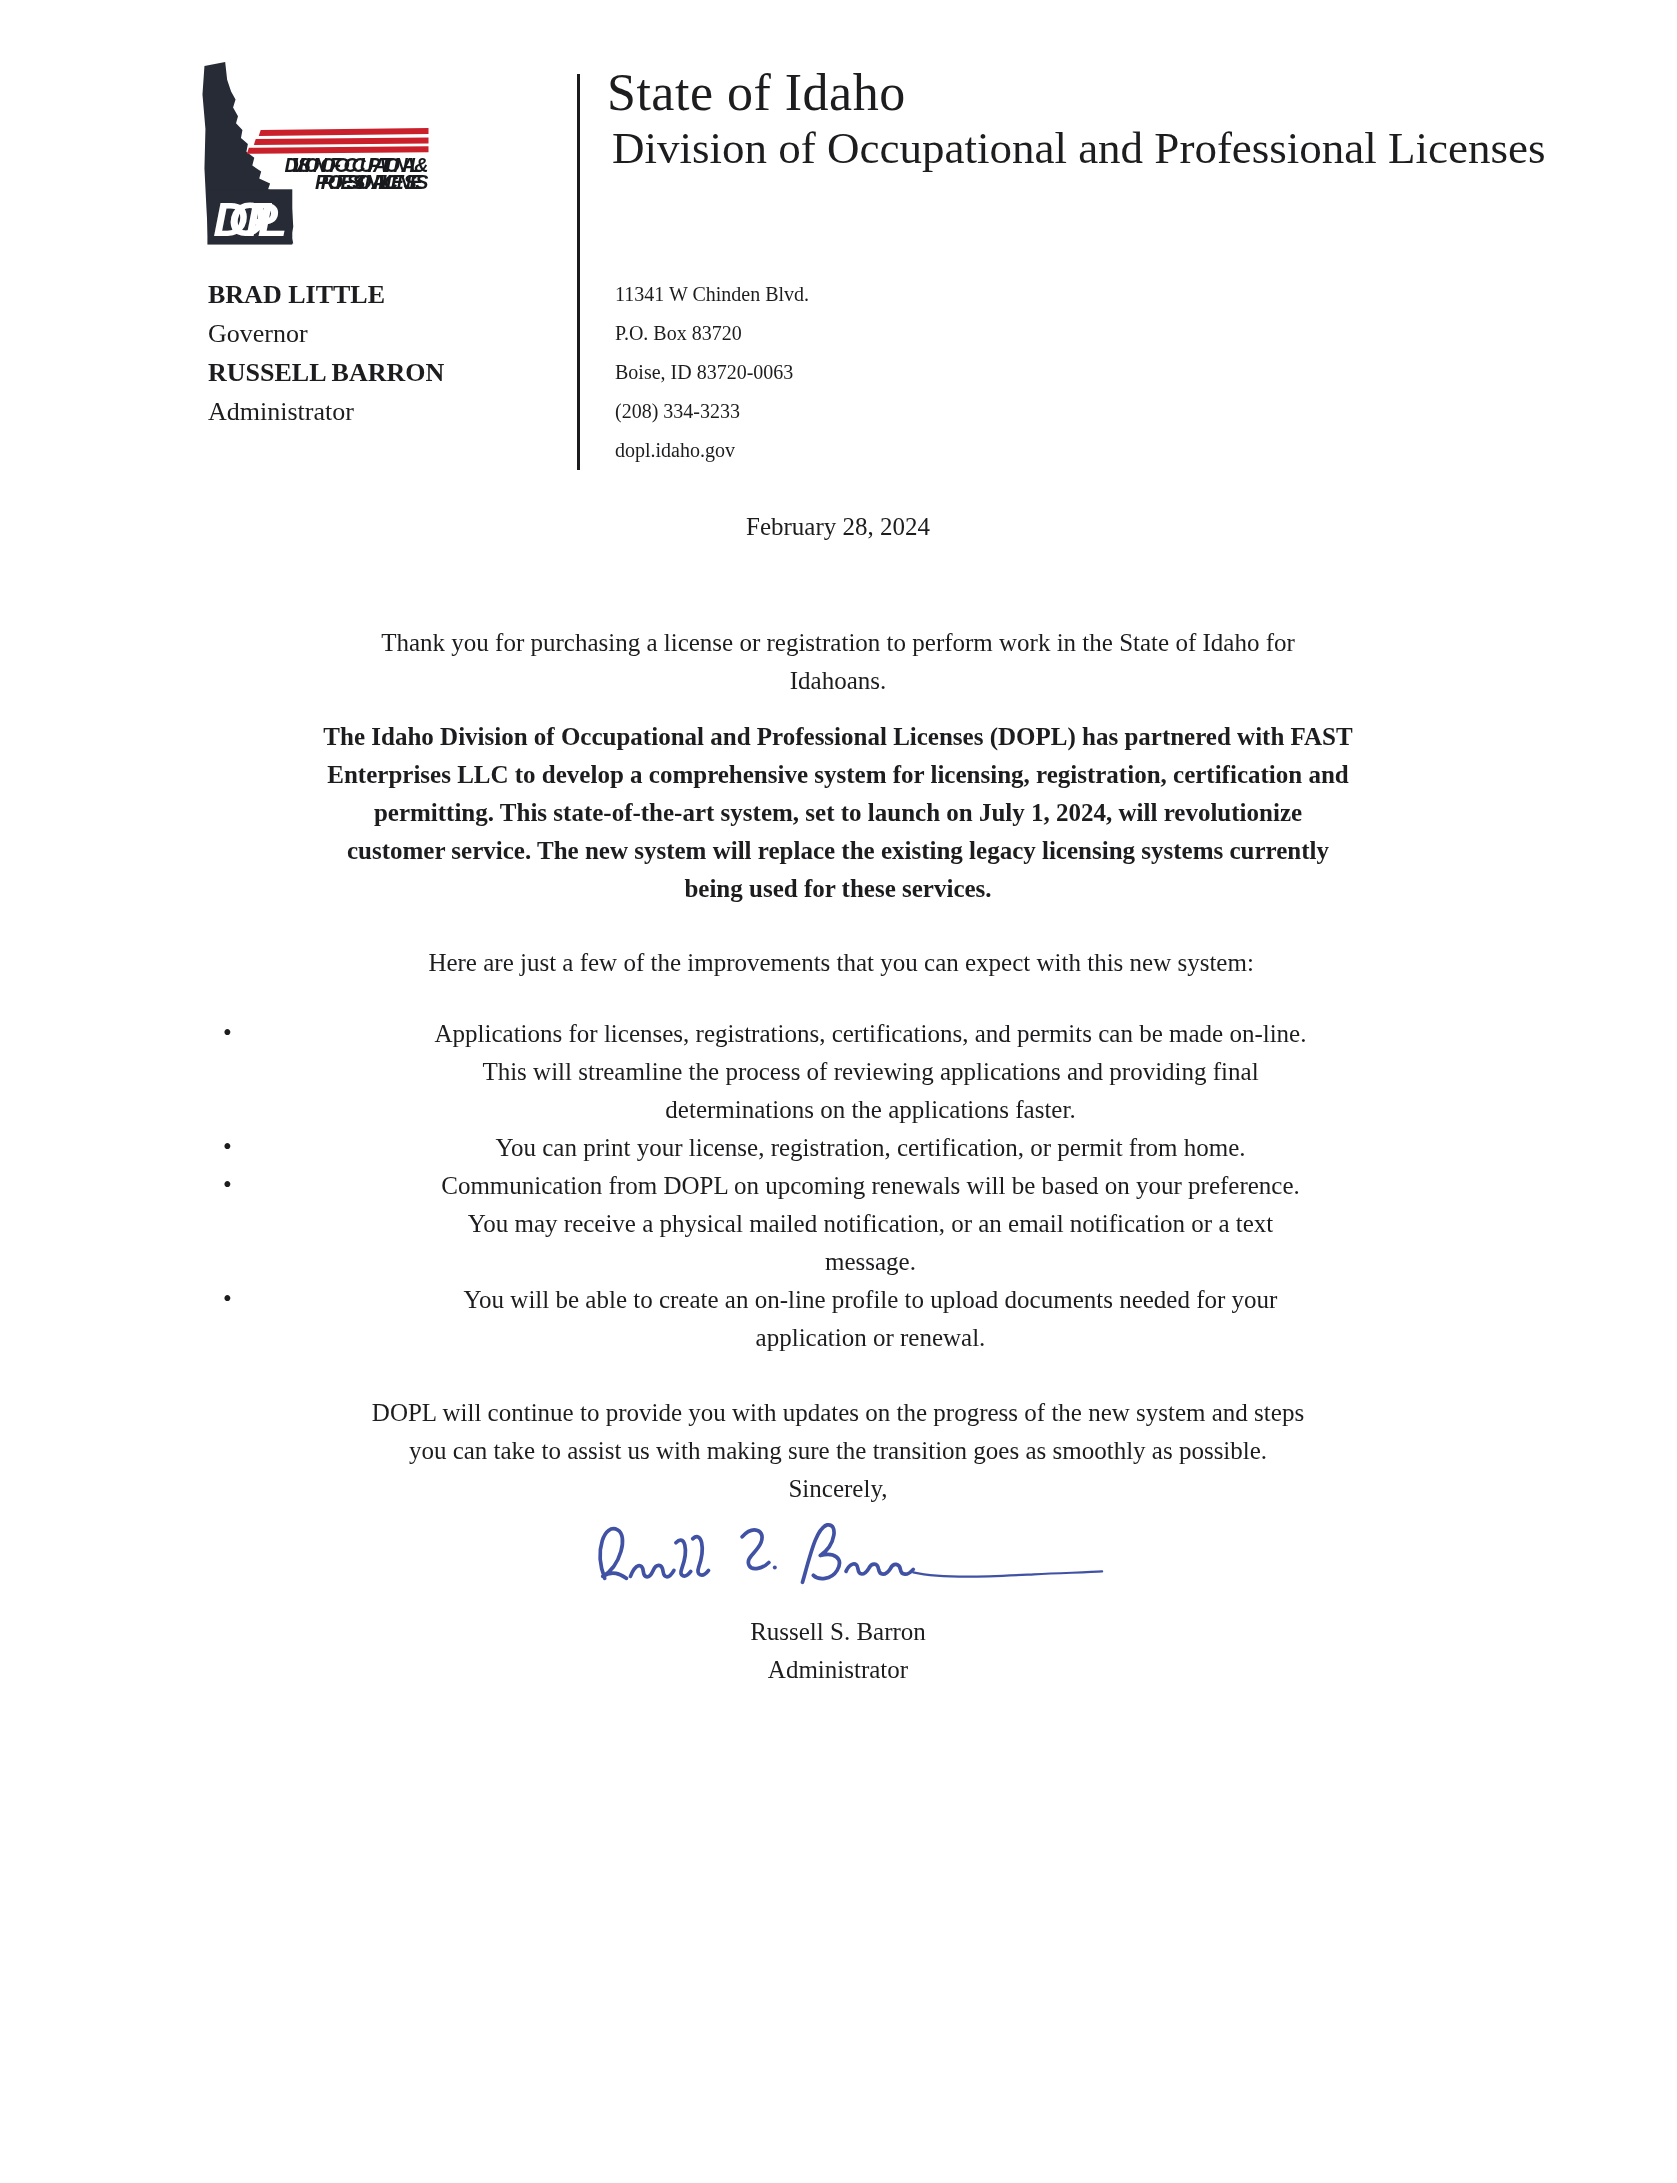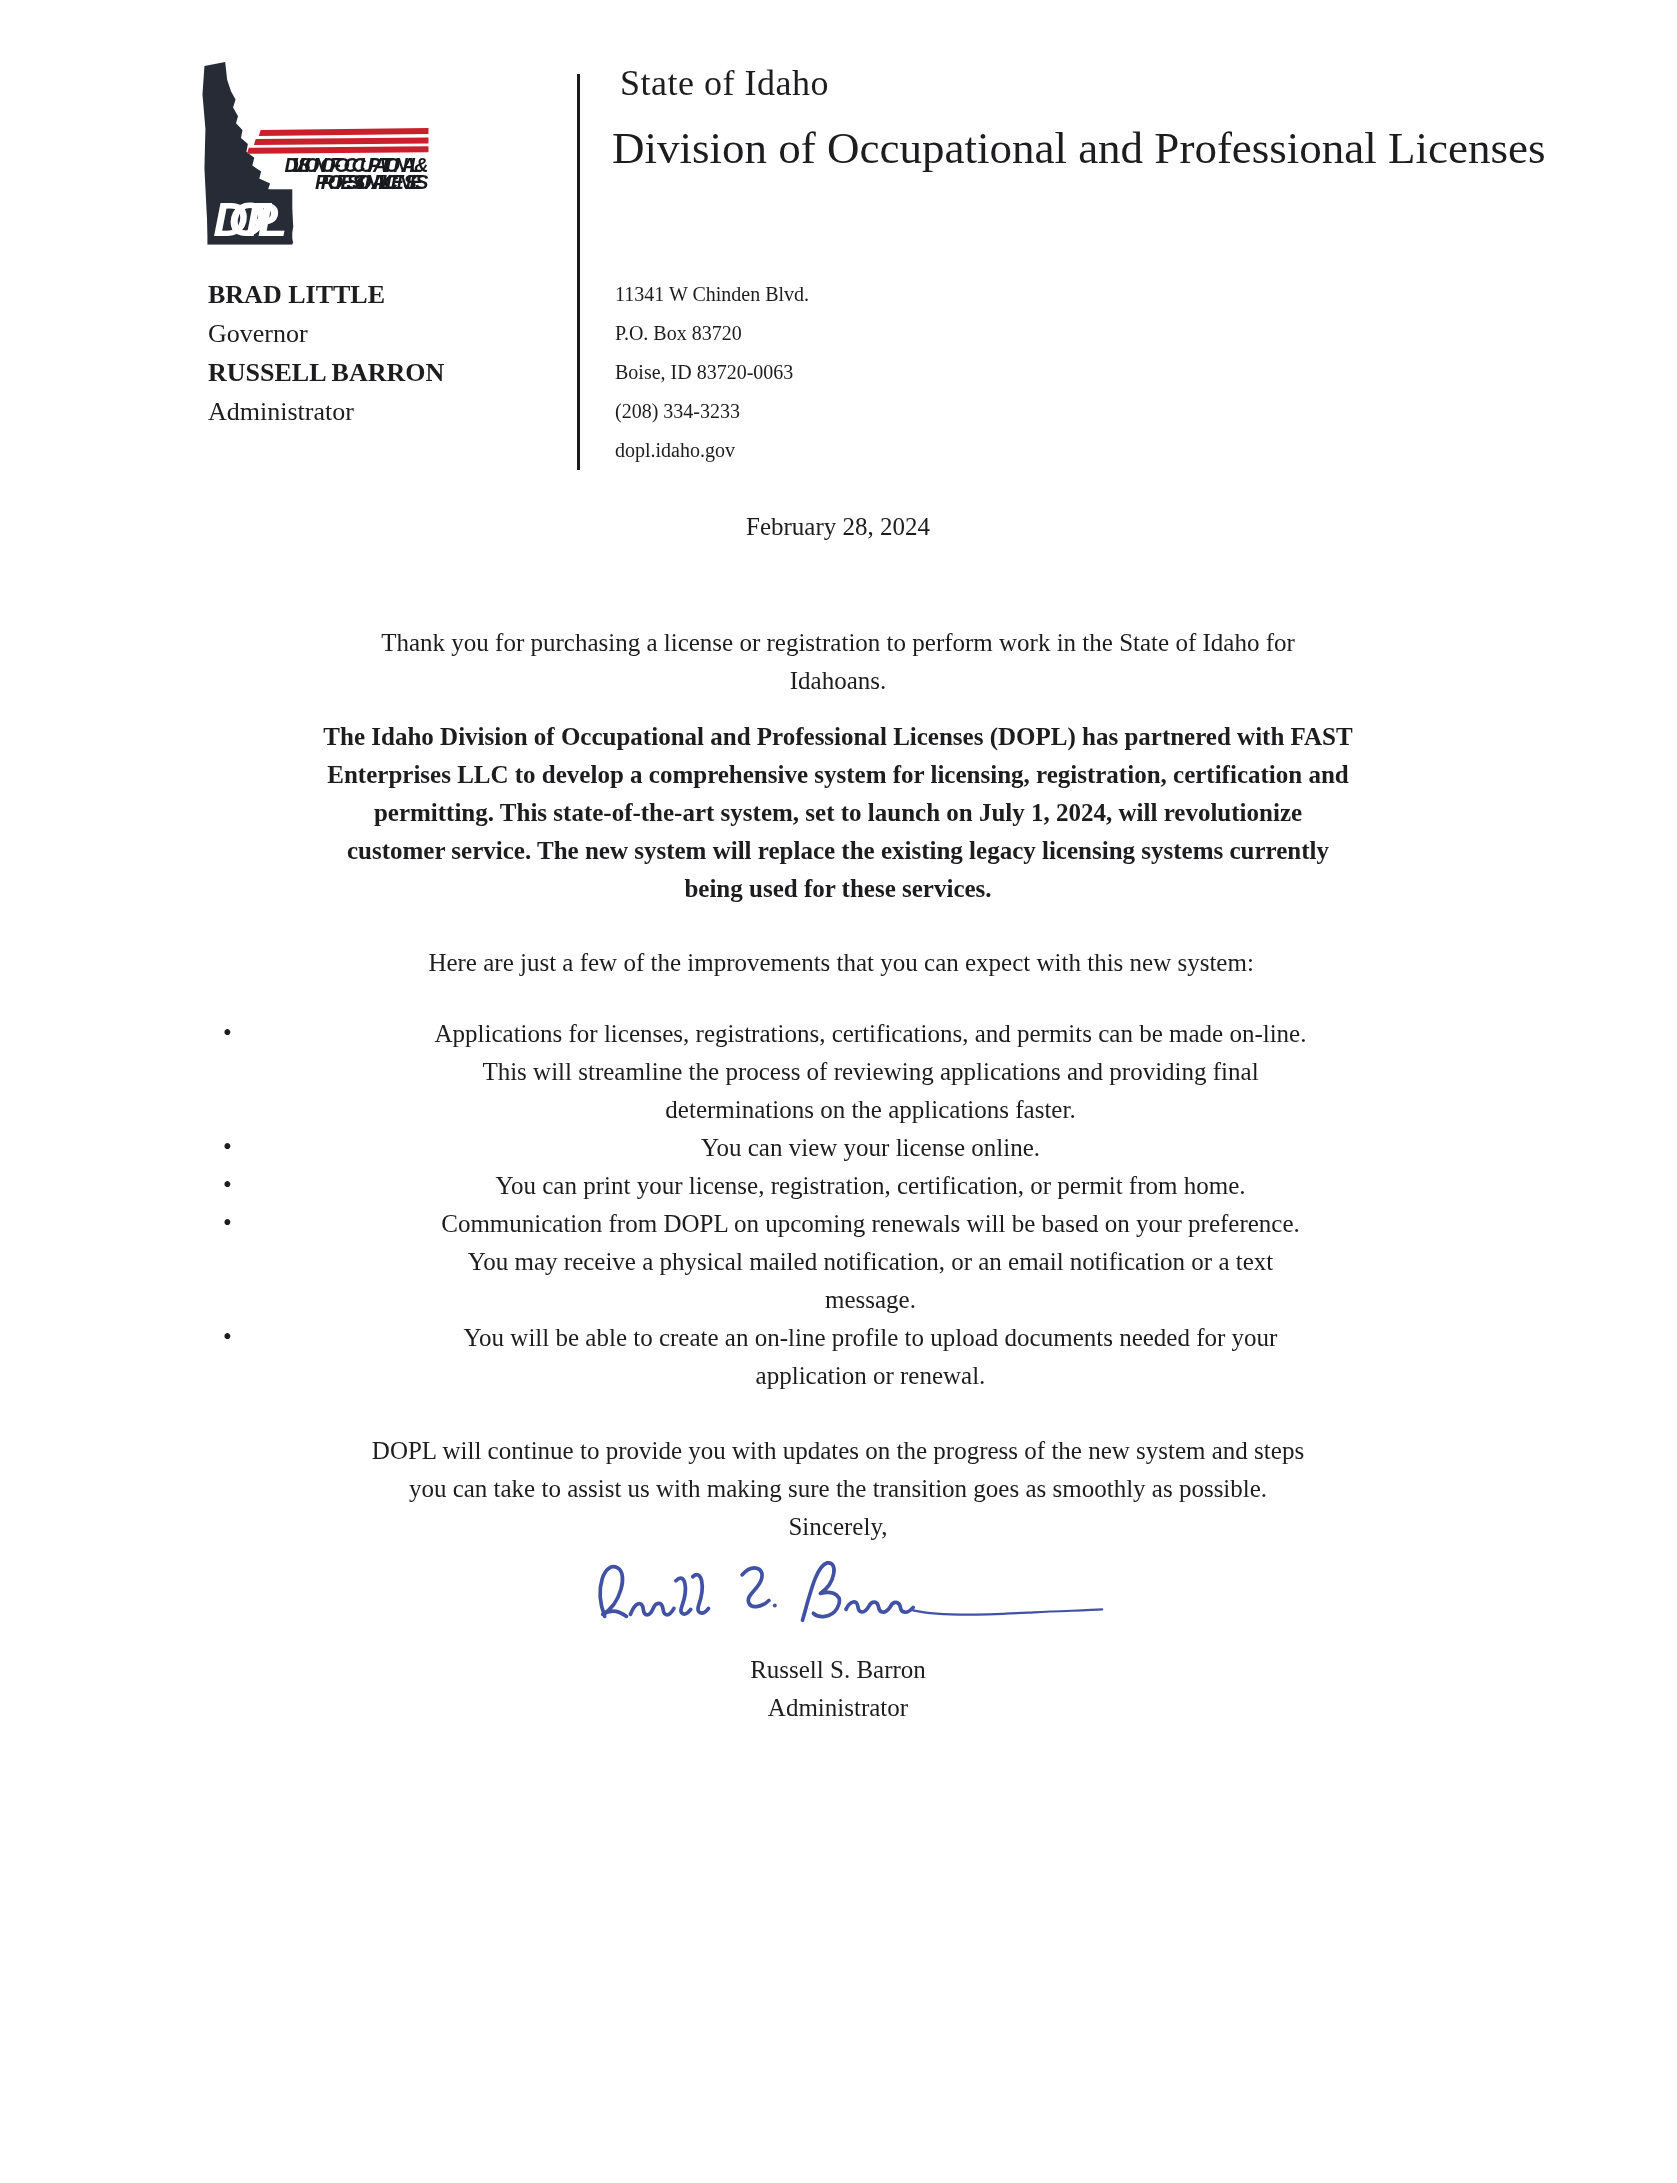--- a/index.html
+++ b/index.html
@@ -5,21 +5,21 @@
   :root{
     --logo-dark:#262b36; --logo-red:#c9202c; --ink-blue:#4152a5; --text:#1d1d1f;
   }
   html,body{margin:0;padding:0;background:#e8e8e8;}
   .page{
     position:relative; width:1677px; height:2183px; background:#ffffff;
     font-family:"Liberation Serif", serif; color:var(--text); overflow:hidden;
   }
   .abs{position:absolute;}
   
-  .title1{left:620px; top:64px; font-size:36px; line-height:1.1; letter-spacing:0.5px;}
+  .title1{left:607px; top:64px; font-size:52px; line-height:1.1; letter-spacing:0.5px;}
   .title2{left:612px; top:124px; font-size:45px; line-height:1.1;}
   .vrule{left:577px; top:74px; width:2.5px; height:396px; background:#1b1b1d;}
   .officials{left:208px; top:275px; width:351px; text-align:left; font-size:26px; line-height:39px;}
   .officials .nm{font-weight:bold;}
   .address{left:615px; top:275px; font-size:20px; line-height:39px; white-space:pre-line;}
   
   .body-col{left:189px; top:508px; width:1298px; font-size:25px; line-height:38px;text-align:center;}
   .lines{white-space:pre-line; margin:0;}
   .prewrap{white-space:pre-wrap; margin:0;}
   .mt-para1{margin-top:78px;}
@@ -91,21 +91,20 @@
 permitting. This state-of-the-art system, set to launch on July 1, 2024, will revolutionize
 customer service. The new system will replace the existing legacy licensing systems currently
 being used for these services.</p>
 
     <p class="prewrap mt-intro"> Here are just a few of the improvements that you can expect with this new system:</p>
 
     <ul class="blist">
       <li>Applications for licenses, registrations, certifications, and permits can be made on-line.
 This will streamline the process of reviewing applications and providing final
 determinations on the applications faster.</li>
-      <li>You can view your license online.</li>
       <li>You can print your license, registration, certification, or permit from home.</li>
       <li>Communication from DOPL on upcoming renewals will be based on your preference.
 You may receive a physical mailed notification, or an email notification or a text
 message.</li>
       <li>You will be able to create an on-line profile to upload documents needed for your
 application or renewal.</li>
     </ul>
 
     <p class="lines mt-closing">DOPL will continue to provide you with updates on the progress of the new system and steps
 you can take to assist us with making sure the transition goes as smoothly as possible.</p>

